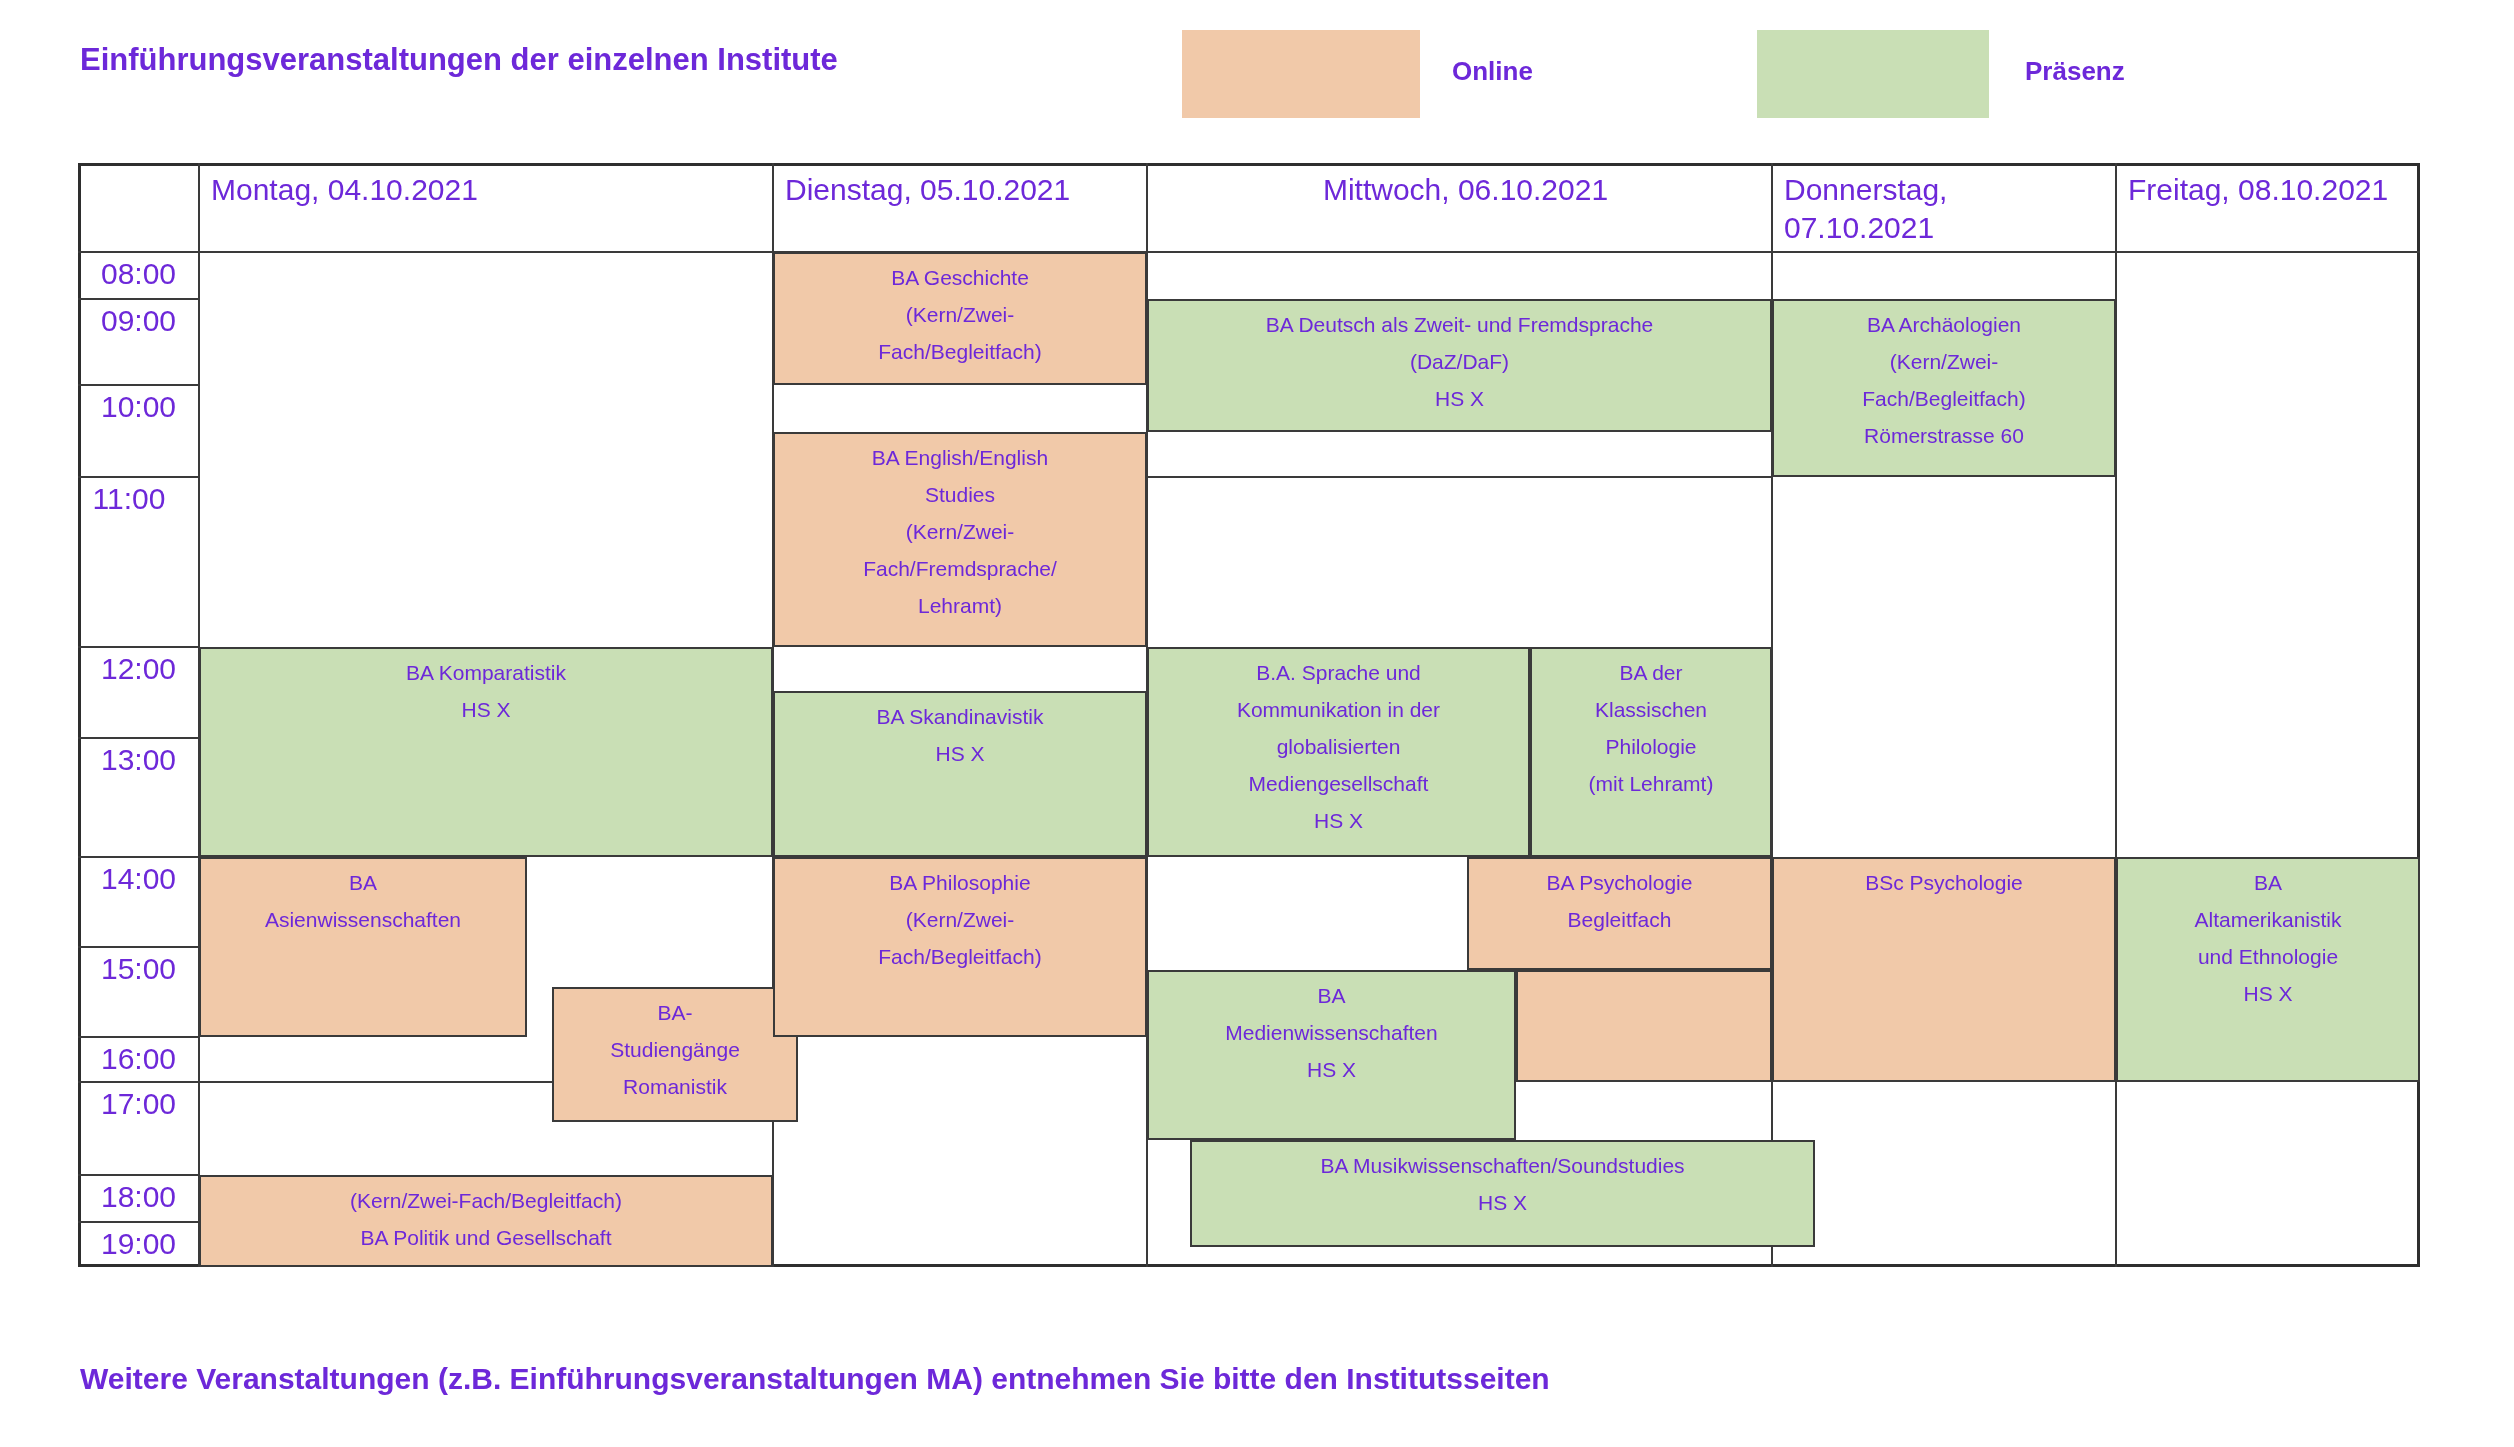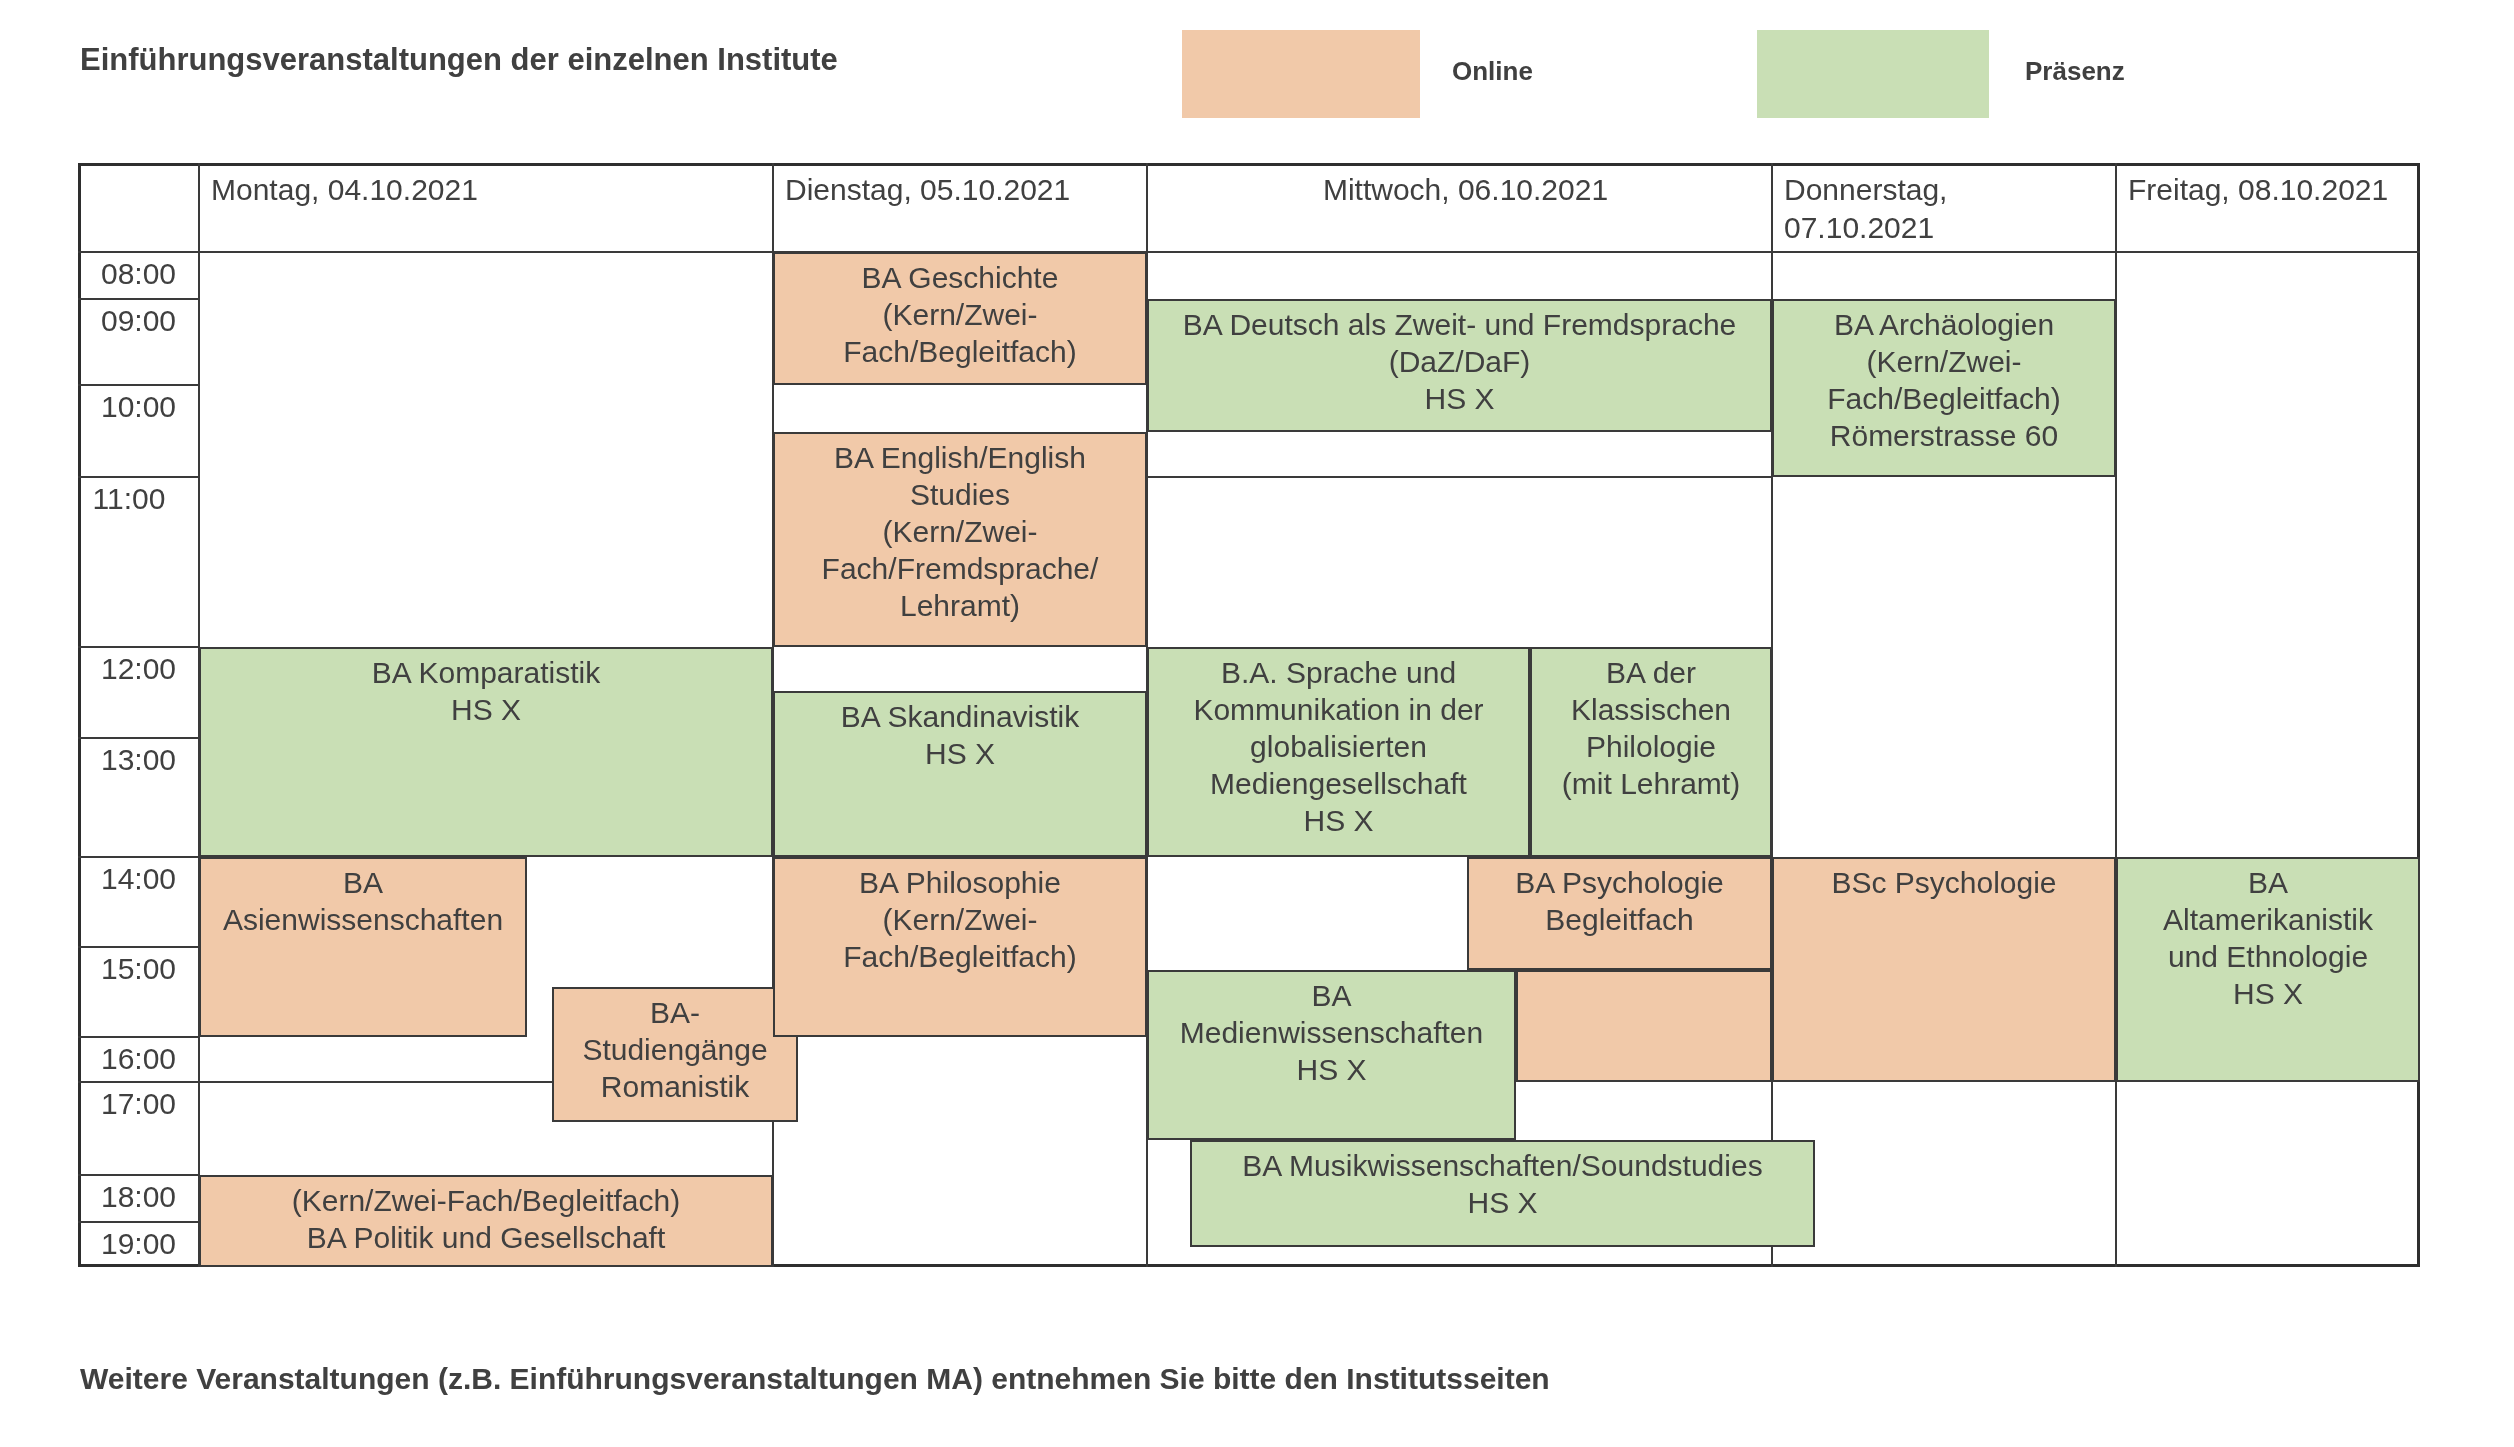--- a/index.html
+++ b/index.html
@@ -1,21 +1,21 @@
 <!DOCTYPE html>
 <html><head>
 <meta charset="utf-8">
 <style>
   html,body{margin:0;padding:0;background:#ffffff;}
   #canvas{
     position:relative;
     width:2514px;height:1447px;
     background:#ffffff;
     font-family:"Liberation Sans", sans-serif;
-    color:#404040;
+    color:#6d28d9;
     overflow:hidden;
   }
   .page-title{
     position:absolute;left:80px;top:42px;
     font-size:31px;font-weight:bold;white-space:nowrap;
   }
   .legend-swatch{position:absolute;top:30px;height:88px;}
   .legend-label{position:absolute;top:56px;font-size:26px;font-weight:bold;white-space:nowrap;}
   .footer-note{
     position:absolute;left:80px;top:1362px;
@@ -27,21 +27,21 @@
     position:absolute;box-sizing:border-box;
     padding:8px 0 0 12px;font-size:30px;line-height:38px;
   }
   .time-label{
     position:absolute;box-sizing:border-box;
     font-size:30px;line-height:36px;text-align:center;padding-top:4px;
   }
   .event{
     position:absolute;box-sizing:border-box;
     border:2px solid #3a3a3a;
-    font-size:30px;line-height:37px;text-align:center;
+    font-size:21px;line-height:37px;text-align:center;
     padding-top:5px;
   }
   .tline{display:block;}
 </style>
 </head>
 <body>
 
 <div id="canvas">
   <div class="page-title">Einführungsveranstaltungen der einzelnen Institute</div>
 

